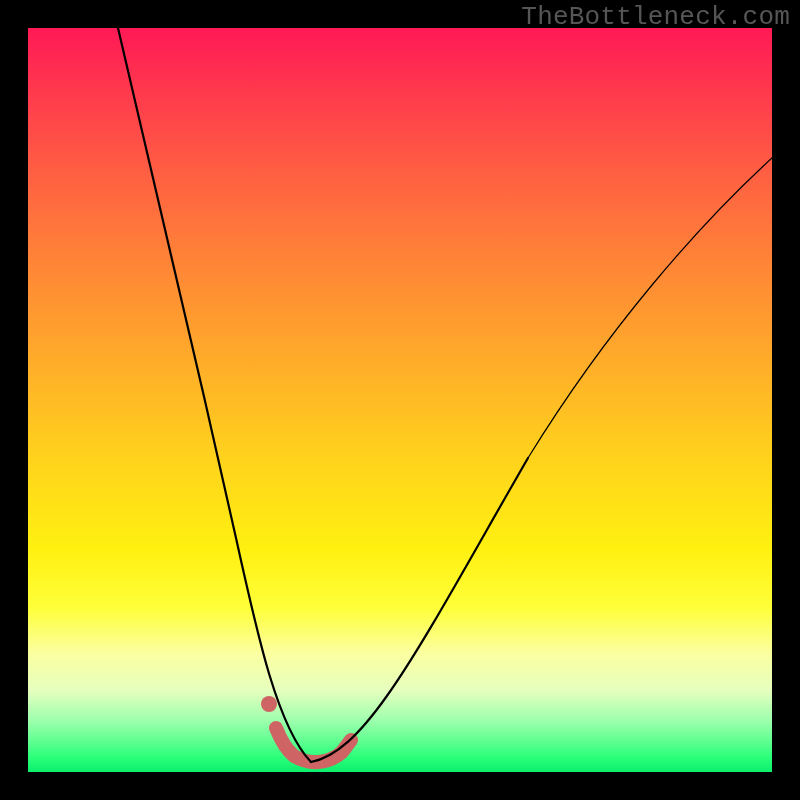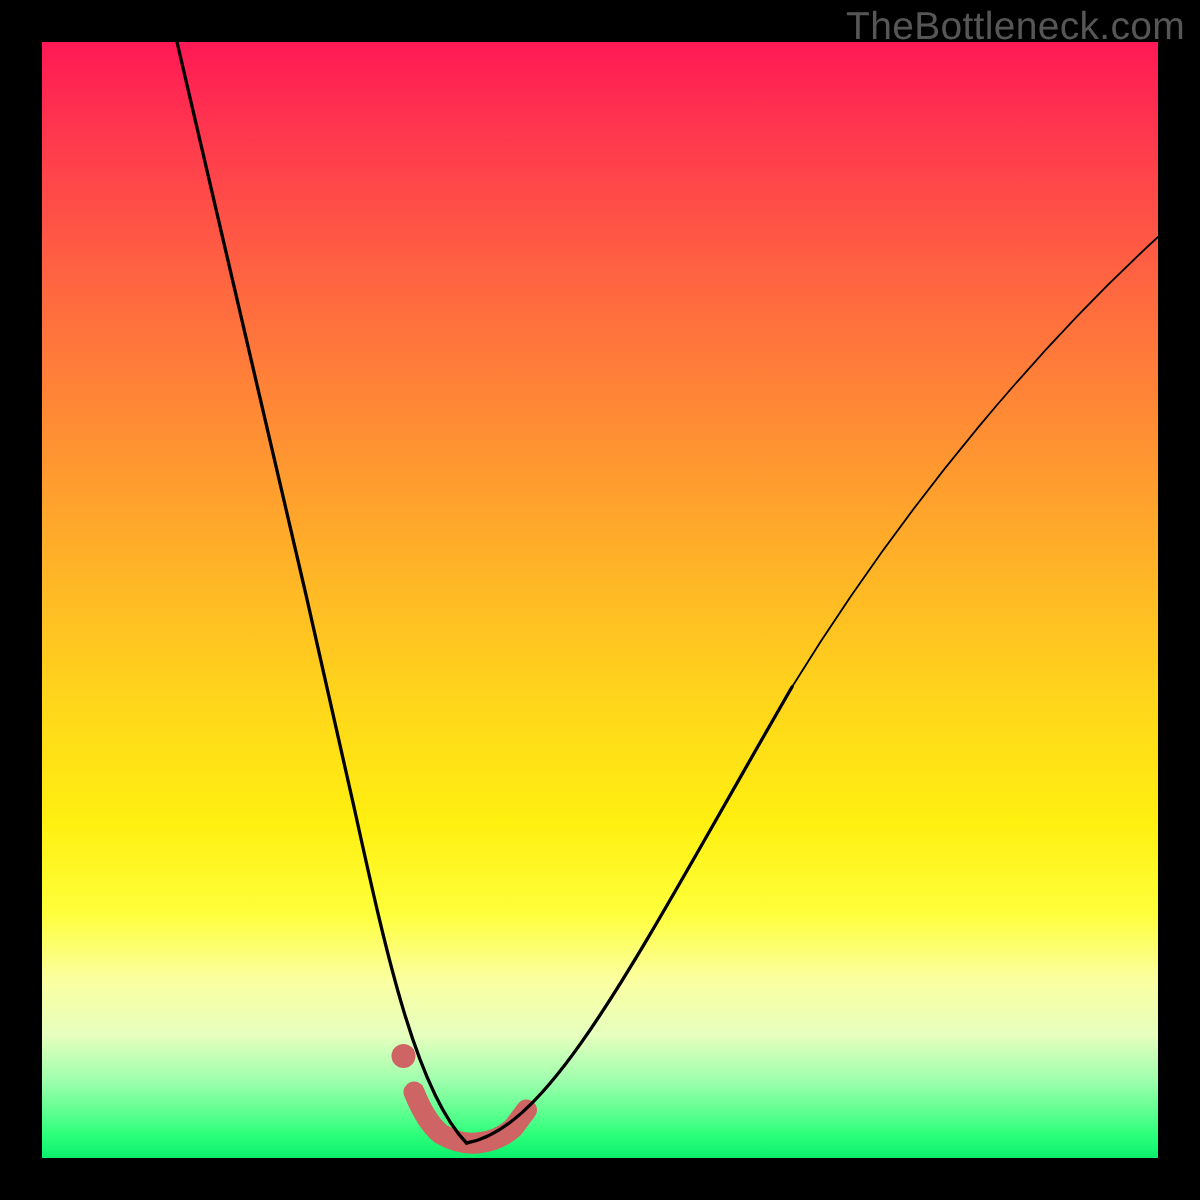--- a/index.html
+++ b/index.html
@@ -29,21 +29,21 @@
       #e6ffbe 89%,
       #9fffad 93%,
       #5cff8f 96%,
       #2bff7a 98%,
       #0cef6c 100%);
   }
   .watermark {
     position: absolute;
     top: 2px;
     right: 10px;
-    font-family: Liberation Sans, sans-serif;
+    font-family: Liberation Mono, monospace;
     font-size: 26px;
     font-weight: 400;
     color: #565656;
     letter-spacing: 0.2px;
   }
   svg.curves {
     position: absolute;
     left: 0;
     top: 0;
     width: 744px;

